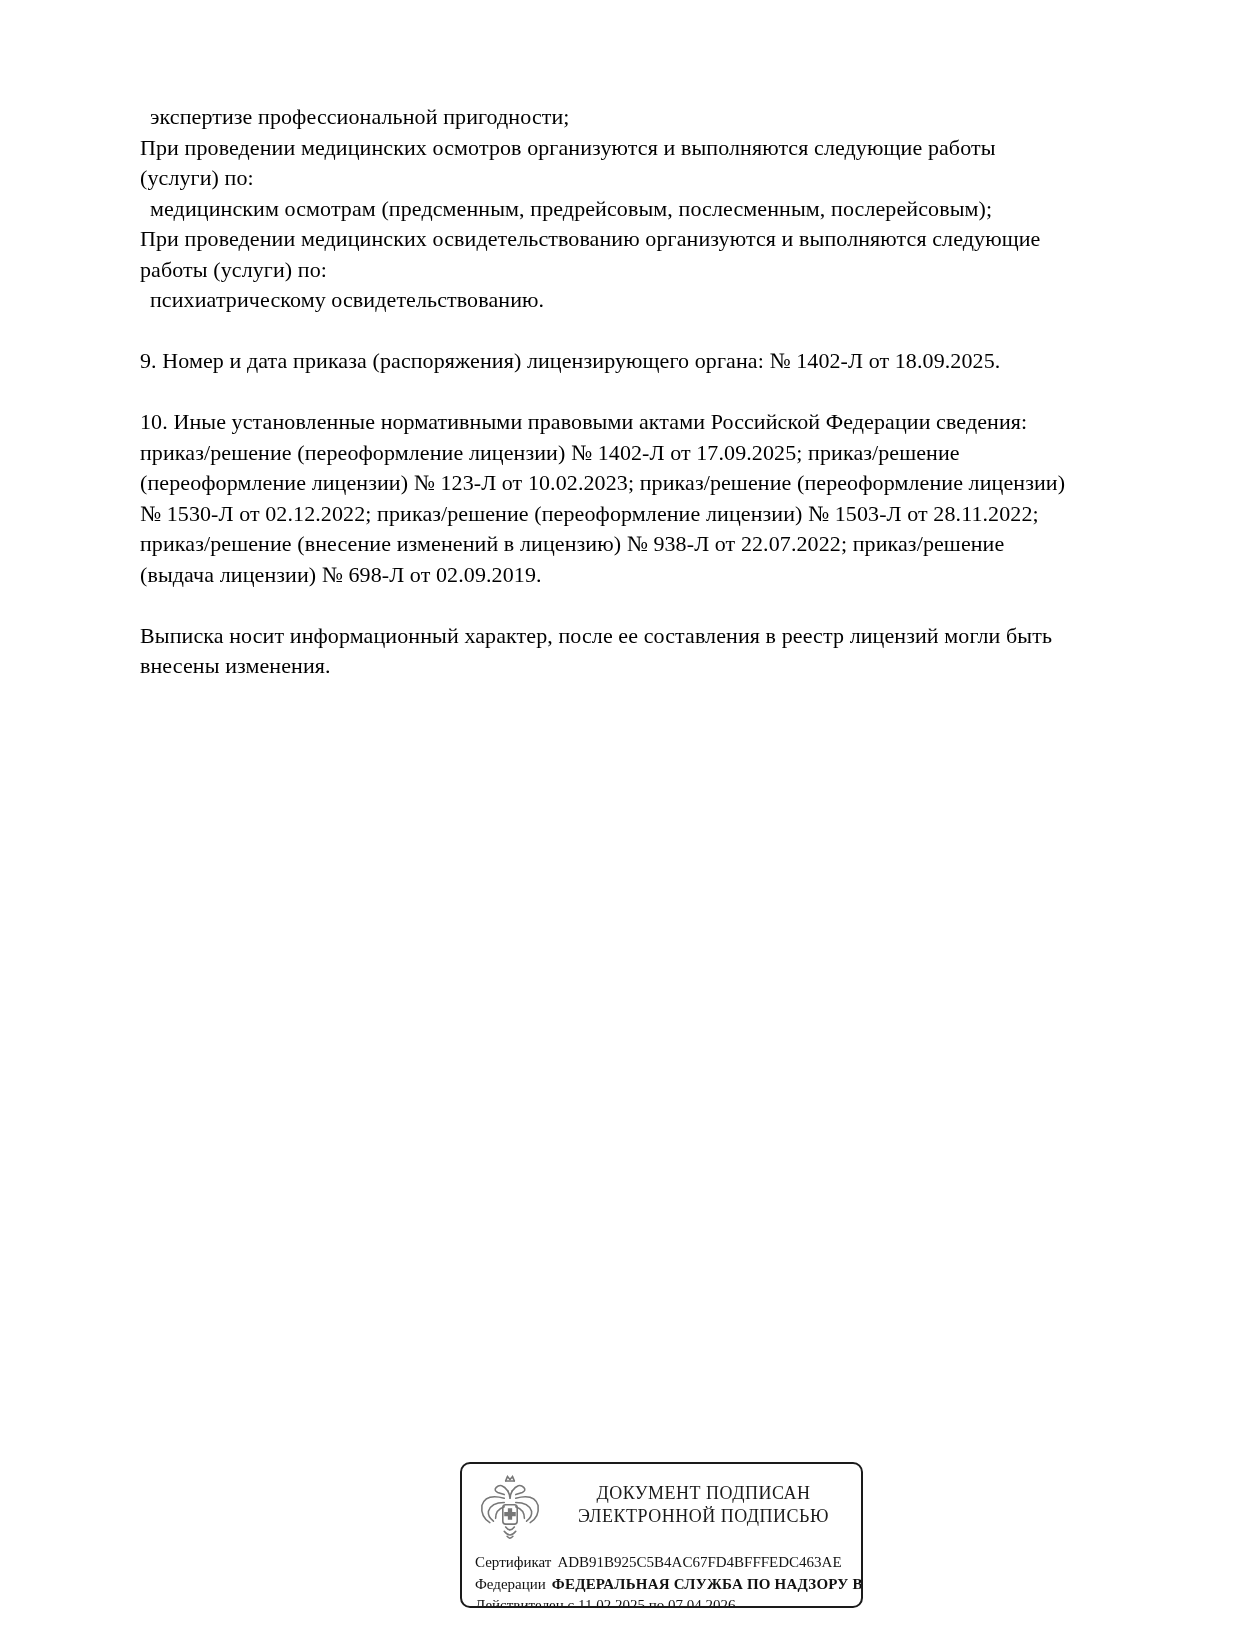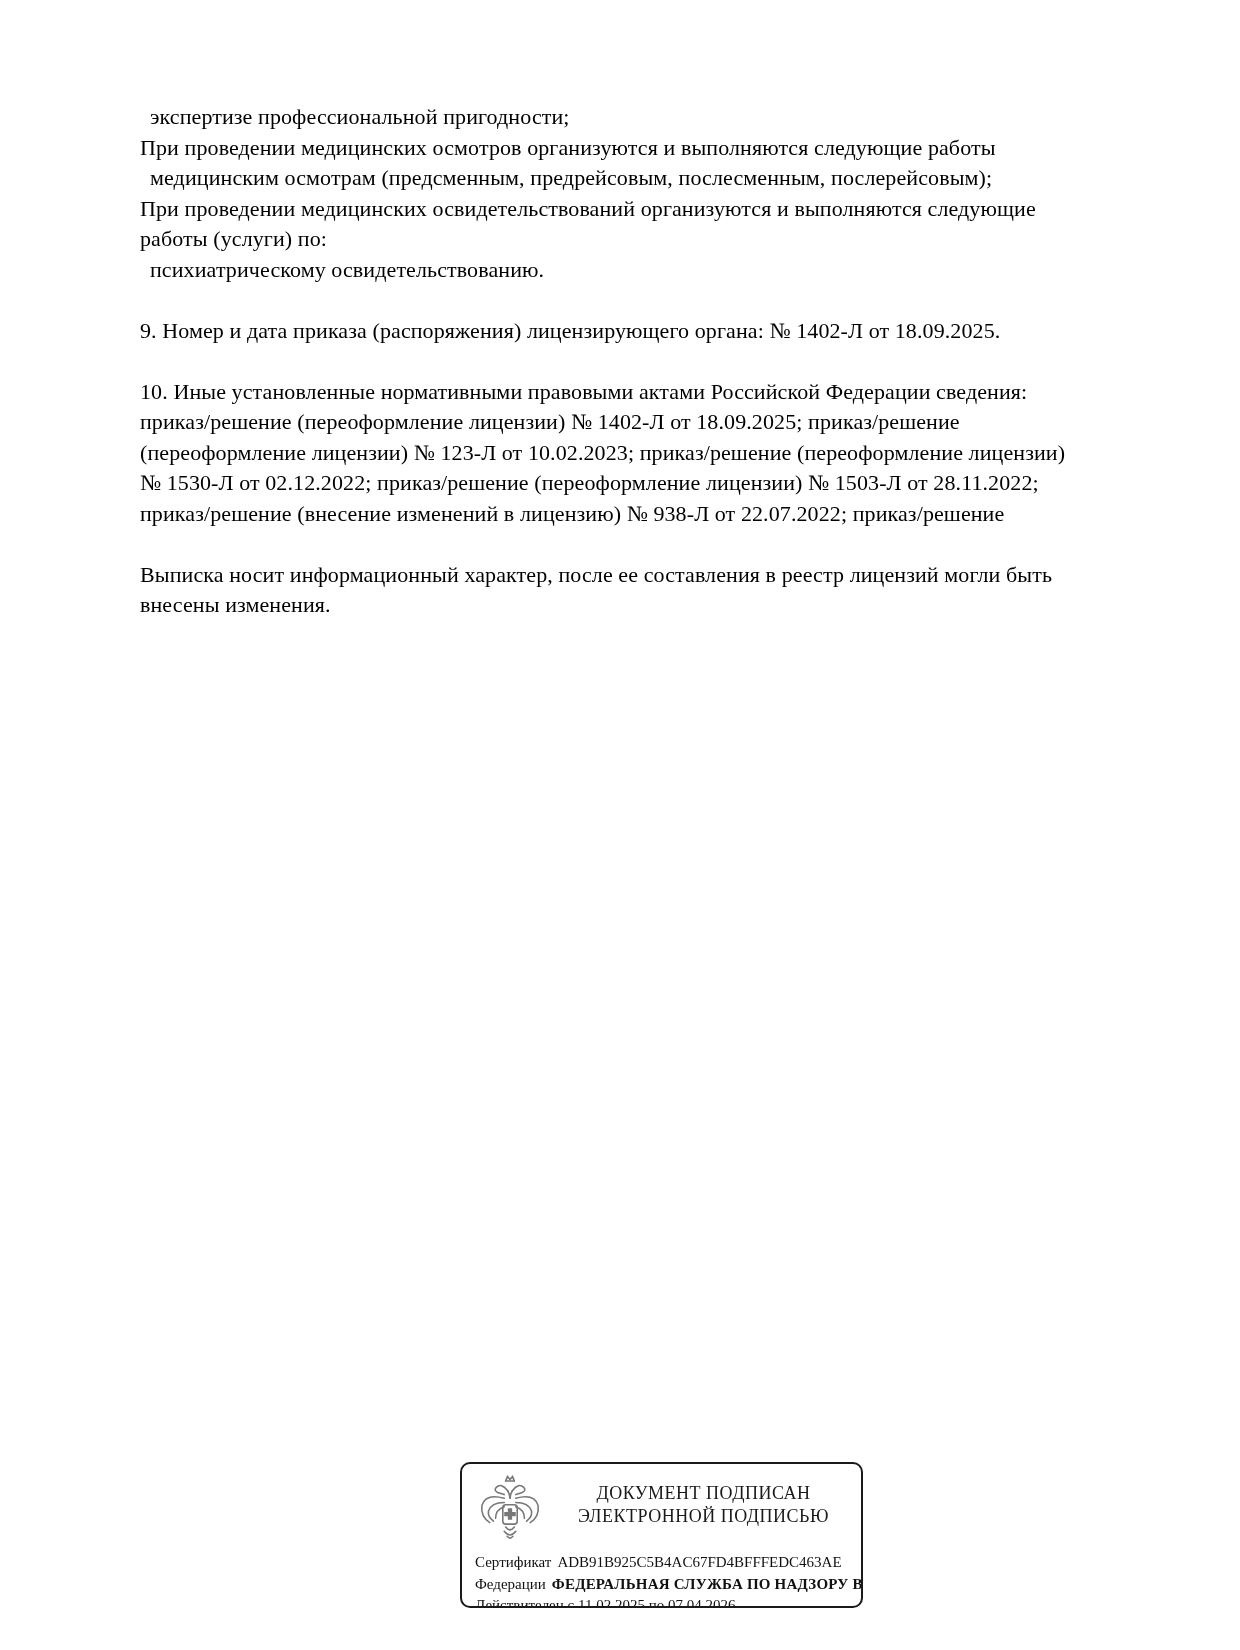--- a/index.html
+++ b/index.html
@@ -25,32 +25,34 @@
   .stamp .owner-value{font-weight:bold;letter-spacing:0.2px;}
 </style>
 </head>
 <body>
 
 <div class="page">
 
   <div class="textblock">
     <div class="line ind">экспертизе профессиональной пригодности;</div>
     <div class="line">При проведении медицинских осмотров организуются и выполняются следующие работы</div>
+    <div class="line">(услуги) по:</div>
     <div class="line ind">медицинским осмотрам (предсменным, предрейсовым, послесменным, послерейсовым);</div>
-    <div class="line">При проведении медицинских освидетельствований организуются и выполняются следующие</div>
+    <div class="line">При проведении медицинских освидетельствованию организуются и выполняются следующие</div>
     <div class="line">работы (услуги) по:</div>
     <div class="line ind">психиатрическому освидетельствованию.</div>
     <div class="line"></div>
     <div class="line">9. Номер и дата приказа (распоряжения) лицензирующего органа: № 1402-Л от 18.09.2025.</div>
     <div class="line"></div>
     <div class="line">10. Иные установленные нормативными правовыми актами Российской Федерации сведения:</div>
-    <div class="line">приказ/решение (переоформление лицензии) № 1402-Л от 18.09.2025; приказ/решение</div>
+    <div class="line">приказ/решение (переоформление лицензии) № 1402-Л от 17.09.2025; приказ/решение</div>
     <div class="line">(переоформление лицензии) № 123-Л от 10.02.2023; приказ/решение (переоформление лицензии)</div>
     <div class="line">№ 1530-Л от 02.12.2022; приказ/решение (переоформление лицензии) № 1503-Л от 28.11.2022;</div>
     <div class="line">приказ/решение (внесение изменений в лицензию) № 938-Л от 22.07.2022; приказ/решение</div>
+    <div class="line">(выдача лицензии) № 698-Л от 02.09.2019.</div>
     <div class="line"></div>
     <div class="line">Выписка носит информационный характер, после ее составления в реестр лицензий могли быть</div>
     <div class="line">внесены изменения.</div>
   </div>
 
   <div class="stamp">
     <span class="emblem">
       <svg viewBox="0 0 100 100" width="72" height="74">
         <g fill="none" stroke="#777777" stroke-width="2.2" stroke-linecap="round">
           <path d="M44 11 l2.5 -6 3.5 4 3.5 -4 2.5 6"></path>

